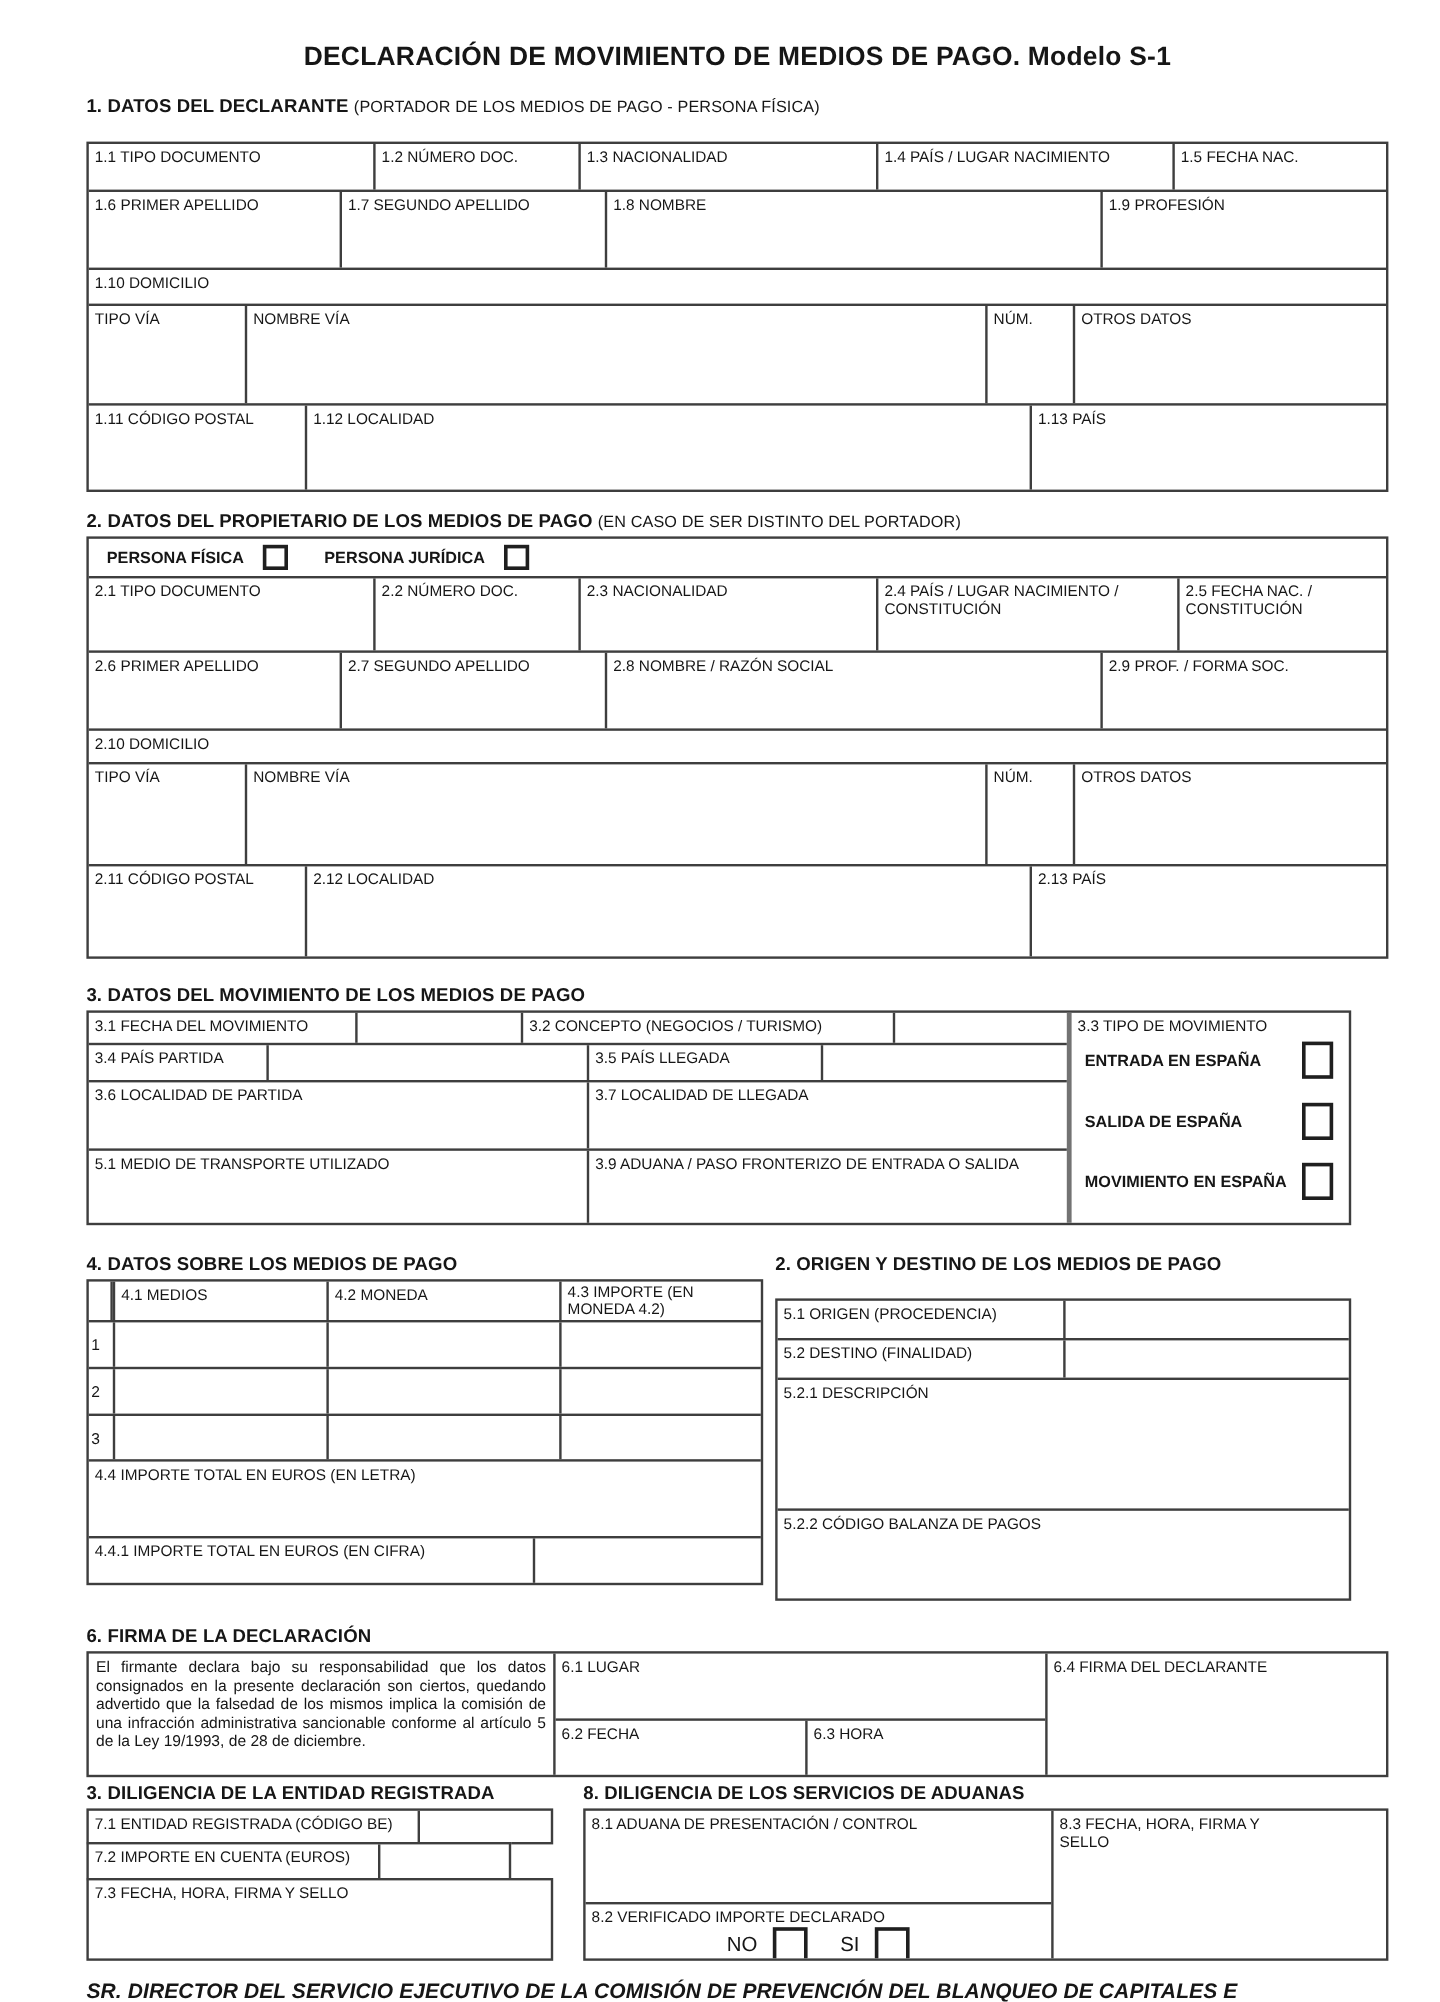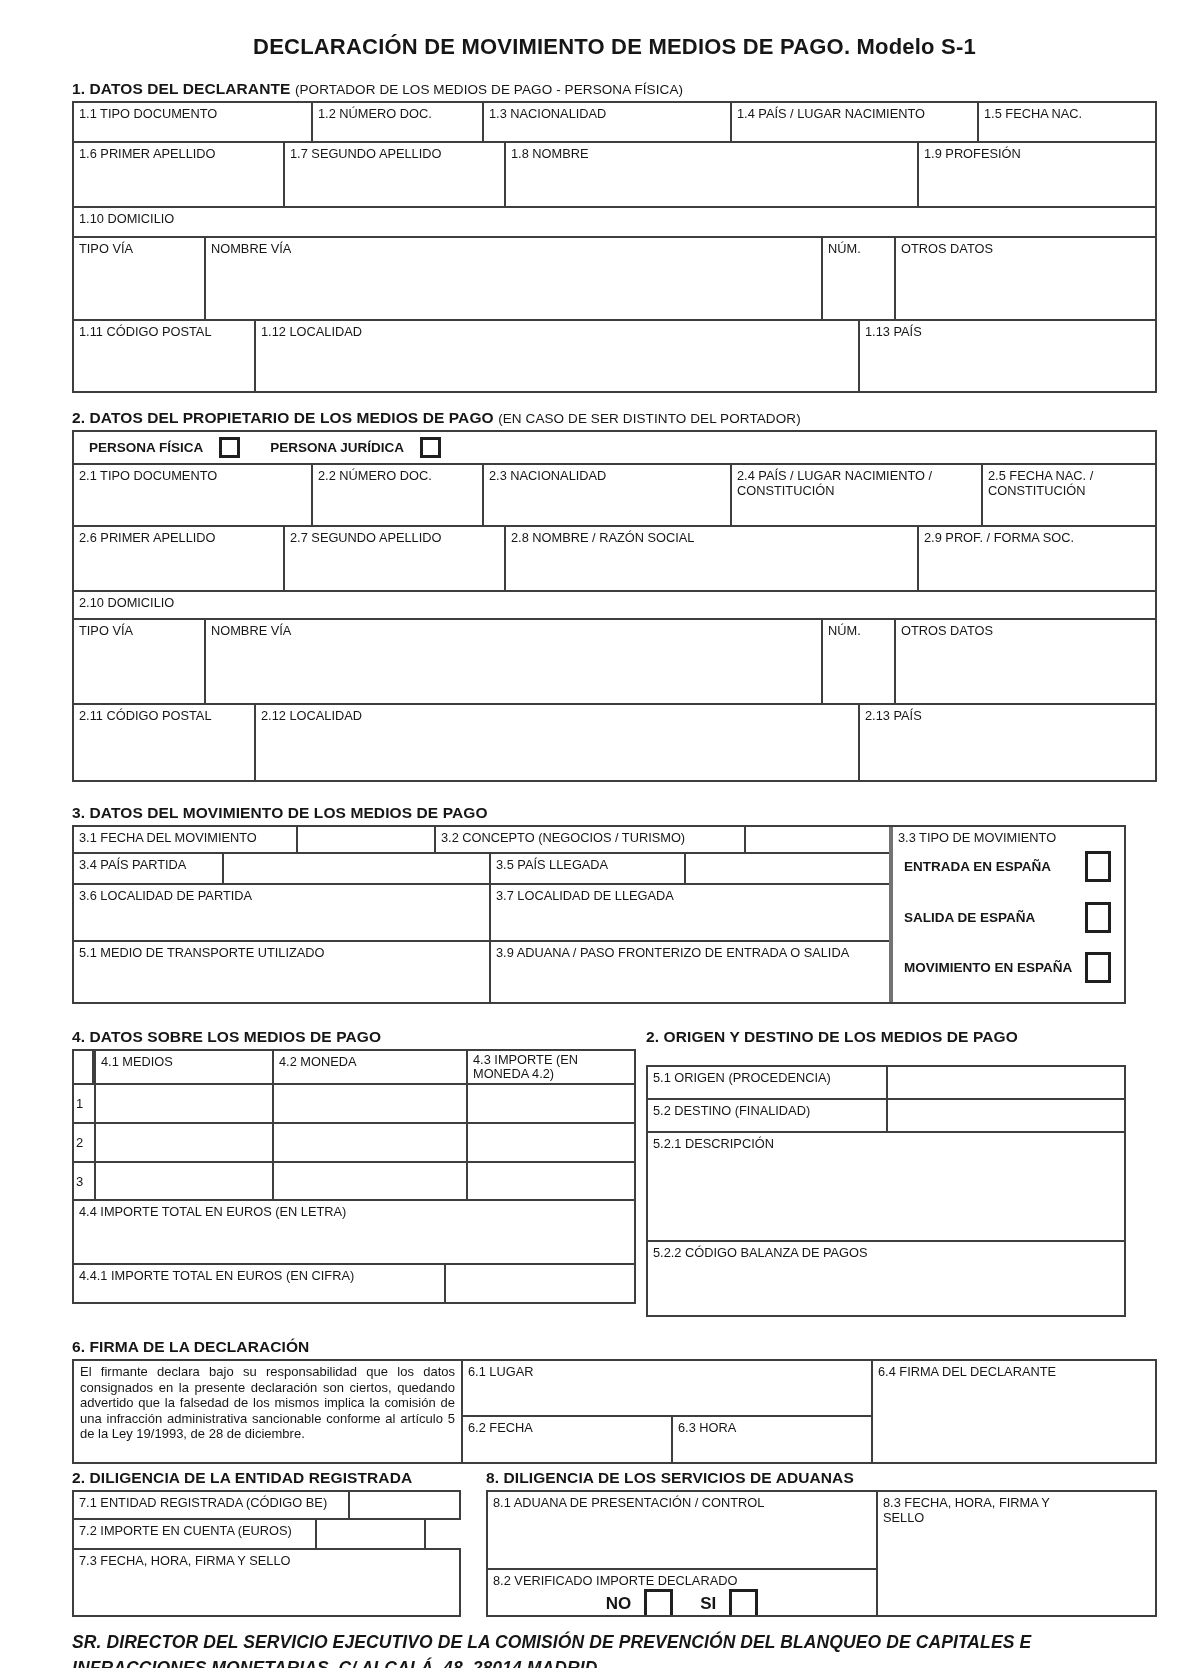--- a/index.html
+++ b/index.html
@@ -21,34 +21,34 @@
   .chk.md{width:26px;height:31px}
   .chk.lg{width:29px;height:29px}
   .opts{display:flex;flex-direction:column;justify-content:space-between;padding:6px 8px 12px 6px;height:150px}
   .opt{display:flex;justify-content:space-between;align-items:center}
   .opt span.t{font-weight:bold;font-size:13.5px;white-space:nowrap}
   .duo{display:flex;align-items:flex-start}
   .stub{flex:0 0 20px;padding:2px 2px;font-size:13px;display:flex;align-items:center}
   .decl{font-size:13px;line-height:1.2;text-align:justify;padding:1px 2px}
   .footer{margin-top:12px;font-weight:bold;font-style:italic;font-size:17.5px;line-height:1.5;letter-spacing:.1px}
   .noyes{display:flex;justify-content:center;align-items:center;gap:13px;margin-top:1px}
-  .noyes .w{font-weight:bold;font-size:17px}
+  .noyes .w{font-weight:normal;font-size:17px}
 </style>
 </head>
 <body>
 
 <div class="page">
 
   <div class="title">DECLARACIÓN DE MOVIMIENTO DE MEDIOS DE PAGO. Modelo S-1</div>
 
   <div class="shead" style="margin-top:20px">
     <span>1. DATOS DEL DECLARANTE</span>
     <span class="sub">(PORTADOR DE LOS MEDIOS DE PAGO - PERSONA FÍSICA)</span>
   </div>
-  <div class="tbl" style="margin-top:3px">
+  <div class="tbl" style="margin-top:20px">
     <div class="r" style="height:40px">
       <div class="c" style="flex:0 0 239px"><span>1.1 TIPO DOCUMENTO</span></div>
       <div class="c" style="flex:0 0 171px"><span>1.2 NÚMERO DOC.</span></div>
       <div class="c" style="flex:0 0 248px"><span>1.3 NACIONALIDAD</span></div>
       <div class="c" style="flex:0 0 247px"><span>1.4 PAÍS / LUGAR NACIMIENTO</span></div>
       <div class="c" style="flex:1"><span>1.5 FECHA NAC.</span></div>
     </div>
     <div class="r" style="height:65px">
       <div class="c" style="flex:0 0 211px"><span>1.6 PRIMER APELLIDO</span></div>
       <div class="c" style="flex:0 0 221px"><span>1.7 SEGUNDO APELLIDO</span></div>
@@ -223,21 +223,21 @@
       <div style="display:flex;flex:1">
         <div class="c" style="flex:0 0 210px"><span>6.2 FECHA</span></div>
         <div class="c nbr" style="flex:1"><span>6.3 HORA</span></div>
       </div>
     </div>
     <div class="c nbr" style="flex:1"><span>6.4 FIRMA DEL DECLARANTE</span></div>
   </div>
 
   <div class="duo" style="margin-top:5px">
     <div style="width:389px">
-      <div class="shead">2. DILIGENCIA DE LA ENTIDAD REGISTRADA</div>
+      <div class="shead">3. DILIGENCIA DE LA ENTIDAD REGISTRADA</div>
       <div style="margin-top:3px">
         <div class="tbl" style="display:flex;width:389px;height:30px">
           <div class="c" style="flex:0 0 276px"><span>7.1 ENTIDAD REGISTRADA (CÓDIGO BE)</span></div>
           <div class="c nbr" style="flex:1"></div>
         </div>
         <div class="tbl" style="display:flex;width:354px;height:32px;margin-top:-2px">
           <div class="c" style="flex:0 0 243px"><span>7.2 IMPORTE EN CUENTA (EUROS)</span></div>
           <div class="c nbr" style="flex:1"></div>
         </div>
         <div class="tbl" style="width:389px;height:69px;margin-top:-2px">

